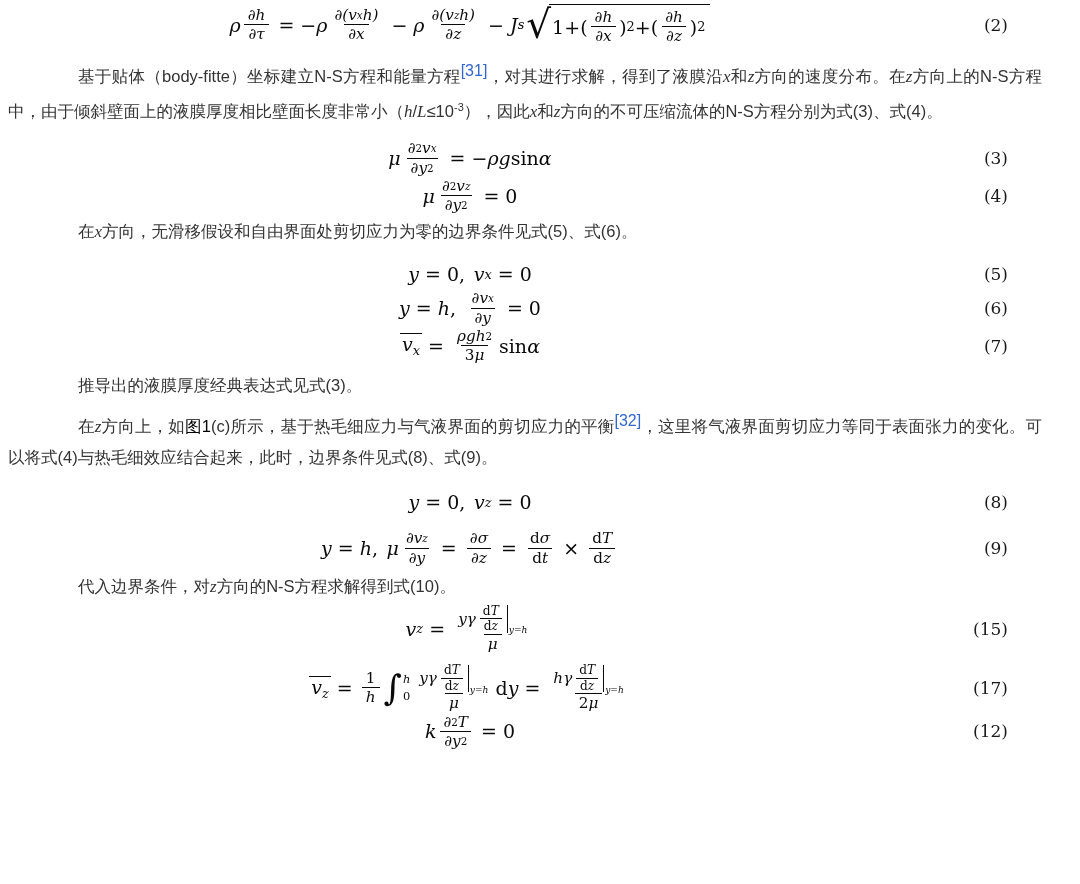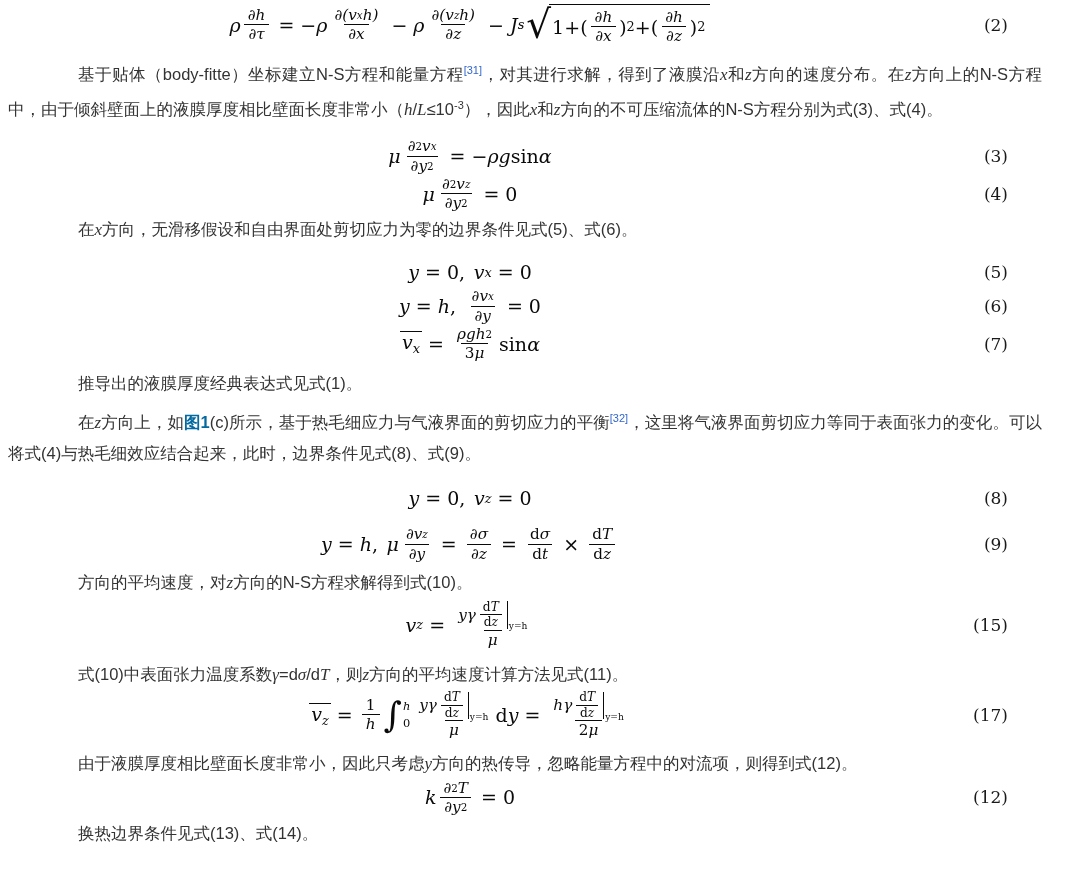--- a/index.html
+++ b/index.html
@@ -10,22 +10,22 @@
   }
   .doc{padding:0 38px 0 8px;}
   
   .para{
     margin:0;font-size:16.5px;line-height:31px;
     text-indent:70px;text-align:justify;color:#333;
   }
   .para .i{font-style:italic;font-family:"Liberation Serif","DejaVu Serif",serif;font-size:17px;}
   .para .sup{font-size:11px;vertical-align:6px;}
   .para a{text-decoration:none;cursor:pointer;}
-  .para .ref{font-size:11px;vertical-align:6px;color:#36c;}
-  .para .link{color:#0369a1;font-weight:bold;}
+  .para .ref{font-size:16px;vertical-align:6px;color:#36c;}
+  .para .link{color:#000000;}
   
   .eq{
     position:relative;display:flex;justify-content:center;align-items:center;
     padding-right:110px;min-height:30px;
     font-family:"DejaVu Serif","Liberation Serif",serif;
     font-size:19px;color:#0a0a0a;
   }
   .eqnum{
     position:absolute;right:34px;top:50%;transform:translateY(-50%);
     font-size:17px;color:#1a1a1a;font-family:"DejaVu Serif","Liberation Serif",serif;
@@ -46,21 +46,21 @@
   .msqrt{display:inline-flex;align-items:stretch;margin-left:2px;}
   .mrad{font-size:2.05em;line-height:0.85;align-self:center;font-style:normal;margin-right:-2px;}
   .mroot{display:inline-flex;align-items:center;border-top:1.5px solid #0a0a0a;padding:3px 5px 0 3px;}
   .mint{display:inline-flex;align-items:center;margin:0 1px;}
   .isign{font-size:1.85em;line-height:1;font-style:normal;}
   .ilim{display:inline-flex;flex-direction:column;justify-content:space-between;height:2.5em;font-size:0.6em;line-height:1;padding:2px 1px;}
   .ilim .u{font-style:italic;align-self:flex-end;}
   .ilim .l{font-style:normal;align-self:flex-start;}
   .mev{display:inline-flex;align-items:flex-end;margin-left:1px;}
   .evb{border-left:1px solid #0a0a0a;align-self:stretch;min-height:1.8em;}
-  .evs{font-size:0.6em;margin-bottom:-0.4em;padding-left:1px;}
+  .evs{font-size:0.6em;font-style:italic;margin-bottom:-0.4em;padding-left:1px;}
   
   .doc>*:nth-child(1){margin-top:4px;}
   .doc>*:nth-child(2){margin-top:10px;}
   .doc>*:nth-child(3){margin-top:12px;}
   .doc>*:nth-child(4){margin-top:0;}
   .doc>*:nth-child(5){margin-top:2px;}
   .doc>*:nth-child(6){margin-top:12px;}
   .doc>*:nth-child(7){margin-top:0;}
   .doc>*:nth-child(8){margin-top:0;}
   .doc>*:nth-child(9){margin-top:6px;}
@@ -99,39 +99,36 @@
       <span class="eqnum">(5)</span>
     </div>
     <div class="eq">
       <span class="math"><span class="mi">y</span><span class="mn"> = </span><span class="mi">h</span><span class="mn">,</span><span class="msp"></span><span class="mfrac"><span class="mnum"><span class="mi">∂v</span><span class="msub">x</span></span><span class="mden"><span class="mi">∂y</span></span></span><span class="mn"> = 0</span></span>
       <span class="eqnum">(6)</span>
     </div>
     <div class="eq">
       <span class="math"><span class="mbar"><span class="mi">v</span><span class="msub">x</span></span><span class="mn"> = </span><span class="mfrac"><span class="mnum"><span class="mi">ρgh</span><span class="msup">2</span></span><span class="mden"><span class="mn">3</span><span class="mi">μ</span></span></span><span class="mn">sin</span><span class="mi">α</span></span>
       <span class="eqnum">(7)</span>
     </div>
-    <p class="para"><span class="t">推导出的液膜厚度经典表达式见式(1)。</span></p>
+    <p class="para"><span class="t">推导出的液膜厚度经典表达式见式(3)。</span></p>
     <p class="para"><span class="t">在</span><span class="i">z</span><span class="t">方向上，如</span><a class="link">图1</a><span class="t">(c)所示，基于热毛细应力与气液界面的剪切应力的平衡</span><a class="ref">[32]</a><span class="t">，这里将气液界面剪切应力等同于表面张力的变化。可以将式(4)与热毛细效应结合起来，此时，边界条件见式(8)、式(9)。</span></p>
     <div class="eq">
       <span class="math"><span class="mi">y</span><span class="mn"> = 0,</span><span class="msp"></span><span class="mi">v</span><span class="msub">z</span><span class="mn"> = 0</span></span>
       <span class="eqnum">(8)</span>
     </div>
     <div class="eq">
       <span class="math"><span class="mi">y</span><span class="mn"> = </span><span class="mi">h</span><span class="mn">,</span><span class="msp"></span><span class="mi">μ</span><span class="mfrac"><span class="mnum"><span class="mi">∂v</span><span class="msub">z</span></span><span class="mden"><span class="mi">∂y</span></span></span><span class="mn"> = </span><span class="mfrac"><span class="mnum"><span class="mi">∂σ</span></span><span class="mden"><span class="mi">∂z</span></span></span><span class="mn"> = </span><span class="mfrac"><span class="mnum"><span class="mn">d</span><span class="mi">σ</span></span><span class="mden"><span class="mn">d</span><span class="mi">t</span></span></span><span class="mn"> × </span><span class="mfrac"><span class="mnum"><span class="mn">d</span><span class="mi">T</span></span><span class="mden"><span class="mn">d</span><span class="mi">z</span></span></span></span>
       <span class="eqnum">(9)</span>
     </div>
-    <p class="para"><span class="t">方向的平均速度，对</span><span class="i">z</span><span class="t">方向的N-S方程求解得到式(10)。</span></p>
+    <p class="para"><span class="t">代入边界条件，对</span><span class="i">z</span><span class="t">方向的N-S方程求解得到式(10)。</span></p>
     <div class="eq">
       <span class="math"><span class="mi">v</span><span class="msub">z</span><span class="mn"> = </span><span class="mfrac"><span class="mnum"><span class="mi">yγ</span><span class="mfrac"><span class="mnum"><span class="mn">d</span><span class="mi">T</span></span><span class="mden"><span class="mn">d</span><span class="mi">z</span></span></span><span class="mev"><span class="evb"></span><span class="evs">y=h</span></span></span><span class="mden"><span class="mi">μ</span></span></span></span>
       <span class="eqnum">(15)</span>
     </div>
-    <p class="para"><span class="t">式(10)中表面张力温度系数</span><span class="i">γ</span><span class="t">=d</span><span class="i">σ</span><span class="t">/d</span><span class="i">T</span><span class="t">，则</span><span class="i">z</span><span class="t">方向的平均速度计算方法见式(11)。</span></p>
     <div class="eq">
       <span class="math"><span class="mbar"><span class="mi">v</span><span class="msub">z</span></span><span class="mn"> = </span><span class="mfrac"><span class="mnum"><span class="mn">1</span></span><span class="mden"><span class="mi">h</span></span></span><span class="mint"><span class="isign">∫</span><span class="ilim"><span class="u">h</span><span class="l">0</span></span></span><span class="mfrac"><span class="mnum"><span class="mi">yγ</span><span class="mfrac"><span class="mnum"><span class="mn">d</span><span class="mi">T</span></span><span class="mden"><span class="mn">d</span><span class="mi">z</span></span></span><span class="mev"><span class="evb"></span><span class="evs">y=h</span></span></span><span class="mden"><span class="mi">μ</span></span></span><span class="mn">d</span><span class="mi">y</span><span class="mn"> = </span><span class="mfrac"><span class="mnum"><span class="mi">hγ</span><span class="mfrac"><span class="mnum"><span class="mn">d</span><span class="mi">T</span></span><span class="mden"><span class="mn">d</span><span class="mi">z</span></span></span><span class="mev"><span class="evb"></span><span class="evs">y=h</span></span></span><span class="mden"><span class="mn">2</span><span class="mi">μ</span></span></span></span>
       <span class="eqnum">(17)</span>
     </div>
-    <p class="para"><span class="t">由于液膜厚度相比壁面长度非常小，因此只考虑</span><span class="i">y</span><span class="t">方向的热传导，忽略能量方程中的对流项，则得到式(12)。</span></p>
     <div class="eq">
       <span class="math"><span class="mi">k</span><span class="mfrac"><span class="mnum"><span class="mi">∂</span><span class="msup">2</span><span class="mi">T</span></span><span class="mden"><span class="mi">∂y</span><span class="msup">2</span></span></span><span class="mn"> = 0</span></span>
       <span class="eqnum">(12)</span>
     </div>
-    <p class="para"><span class="t">换热边界条件见式(13)、式(14)。</span></p>
   </div>
 
 </body></html>

